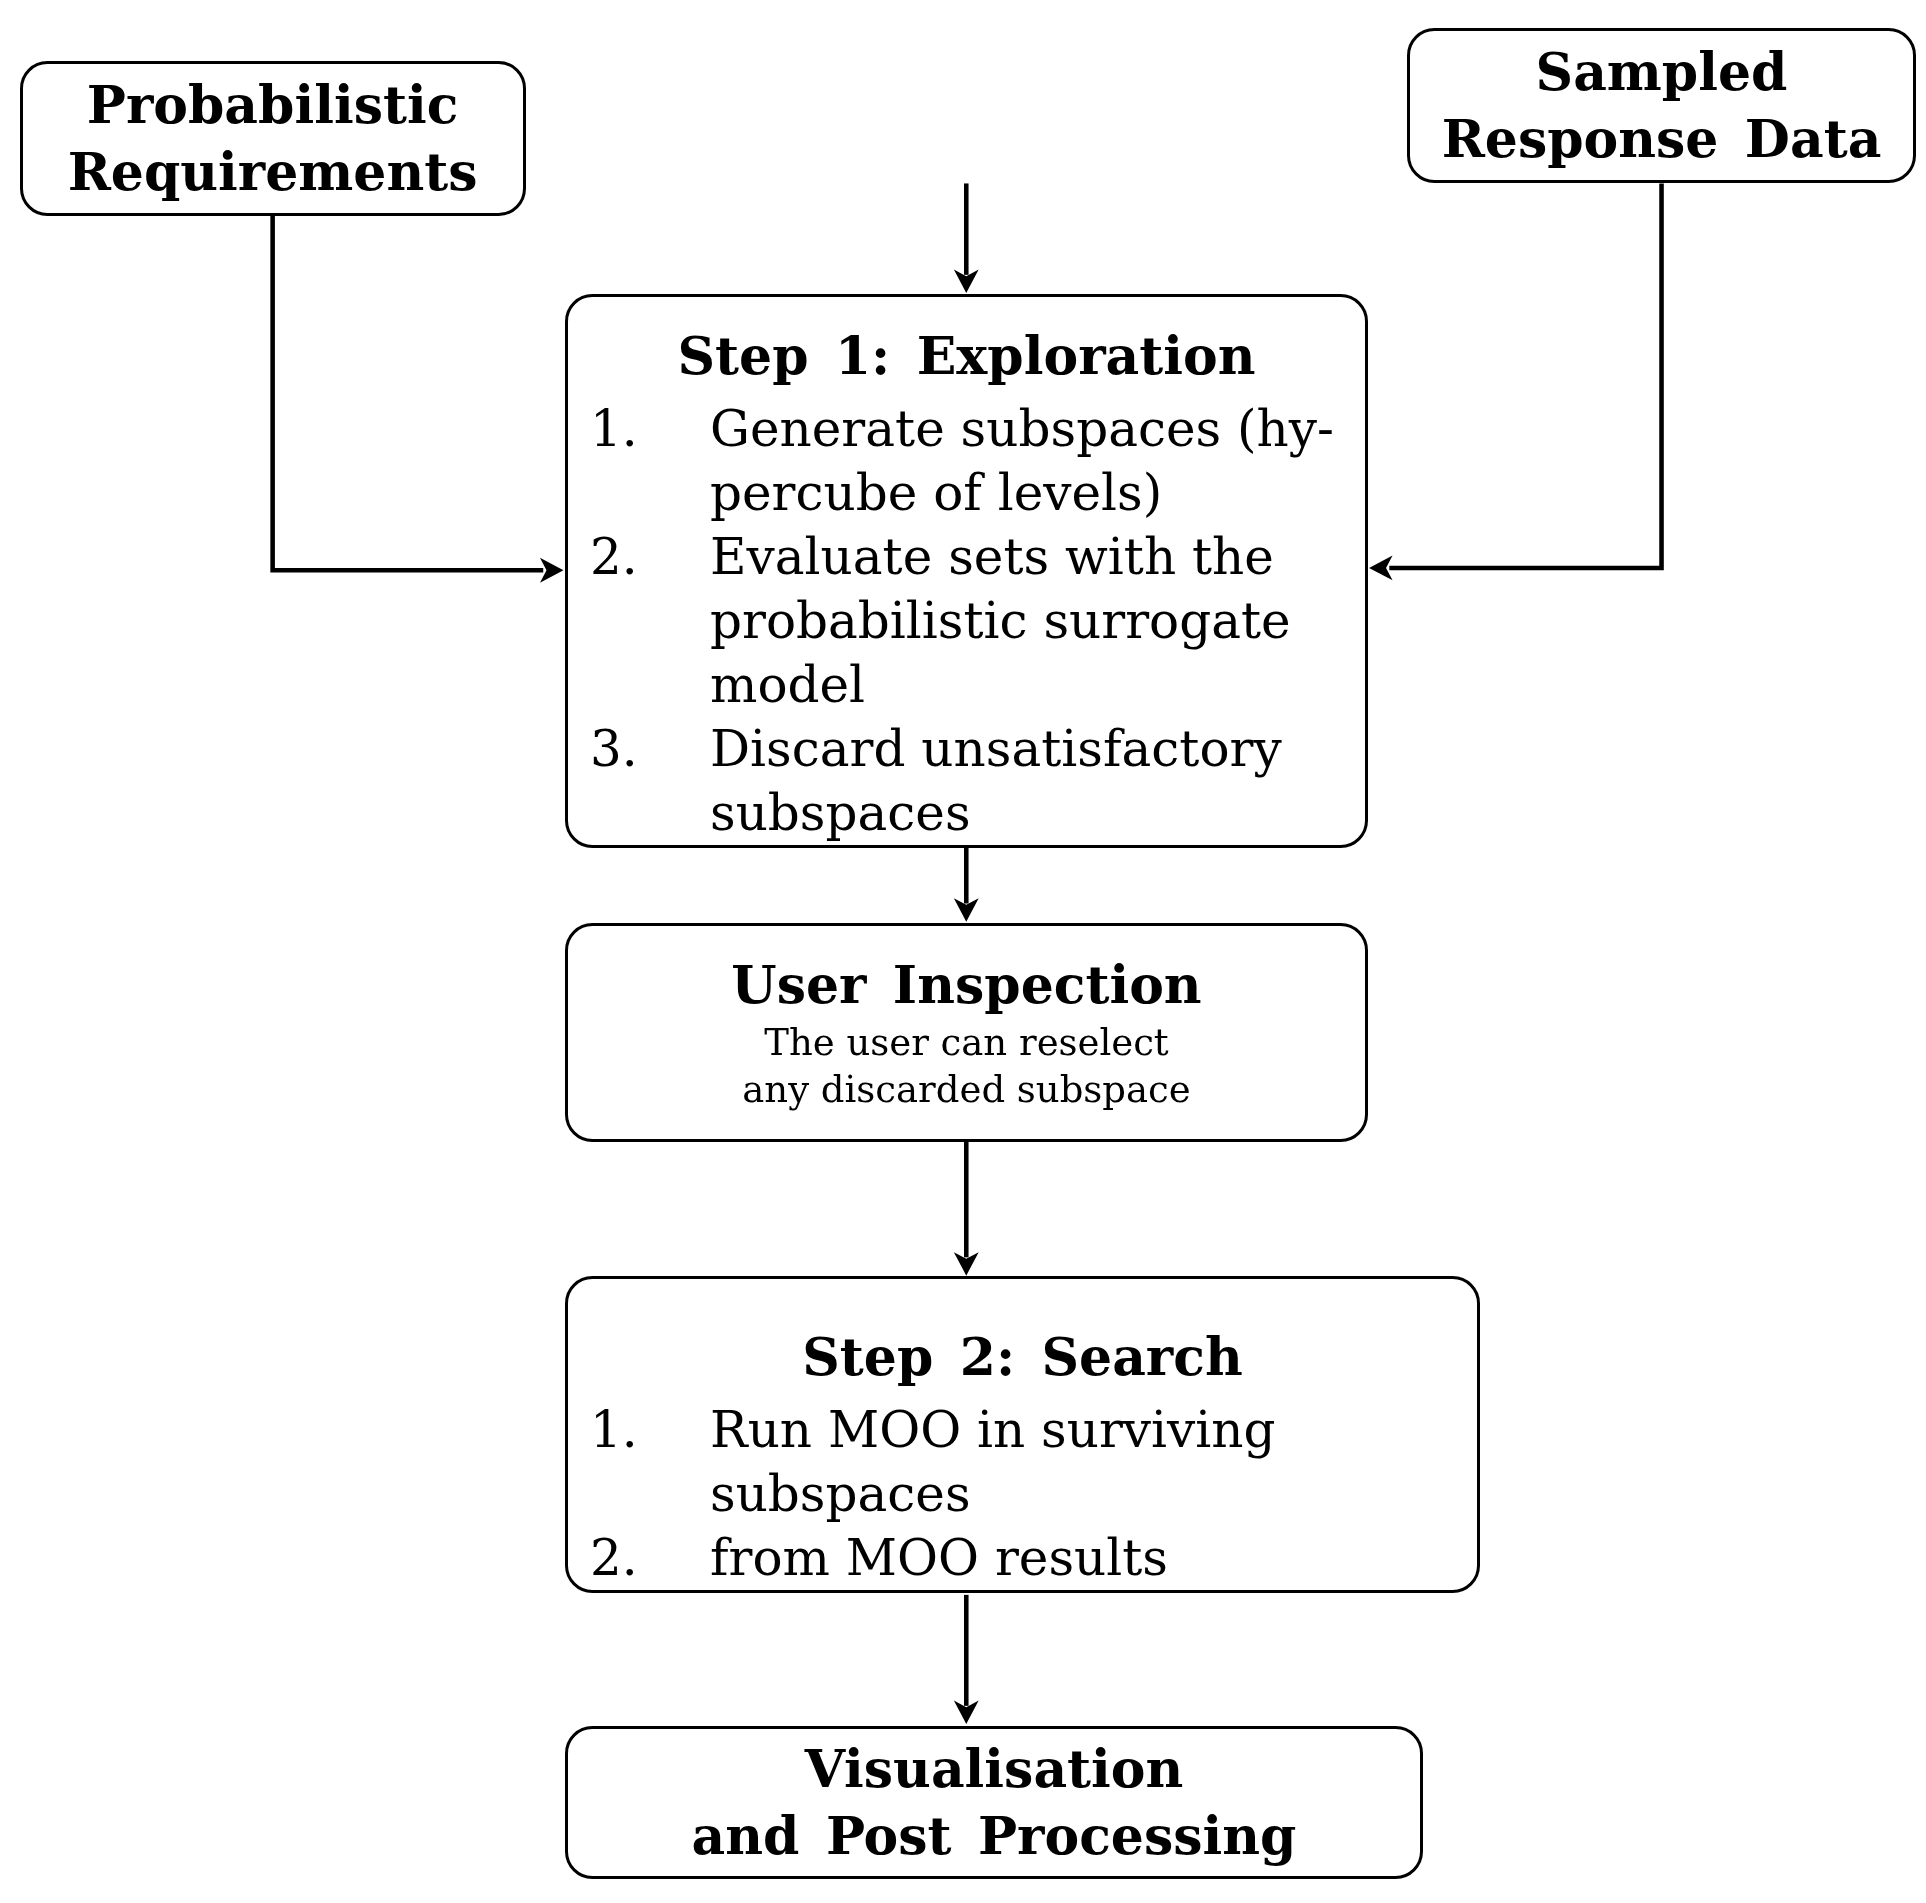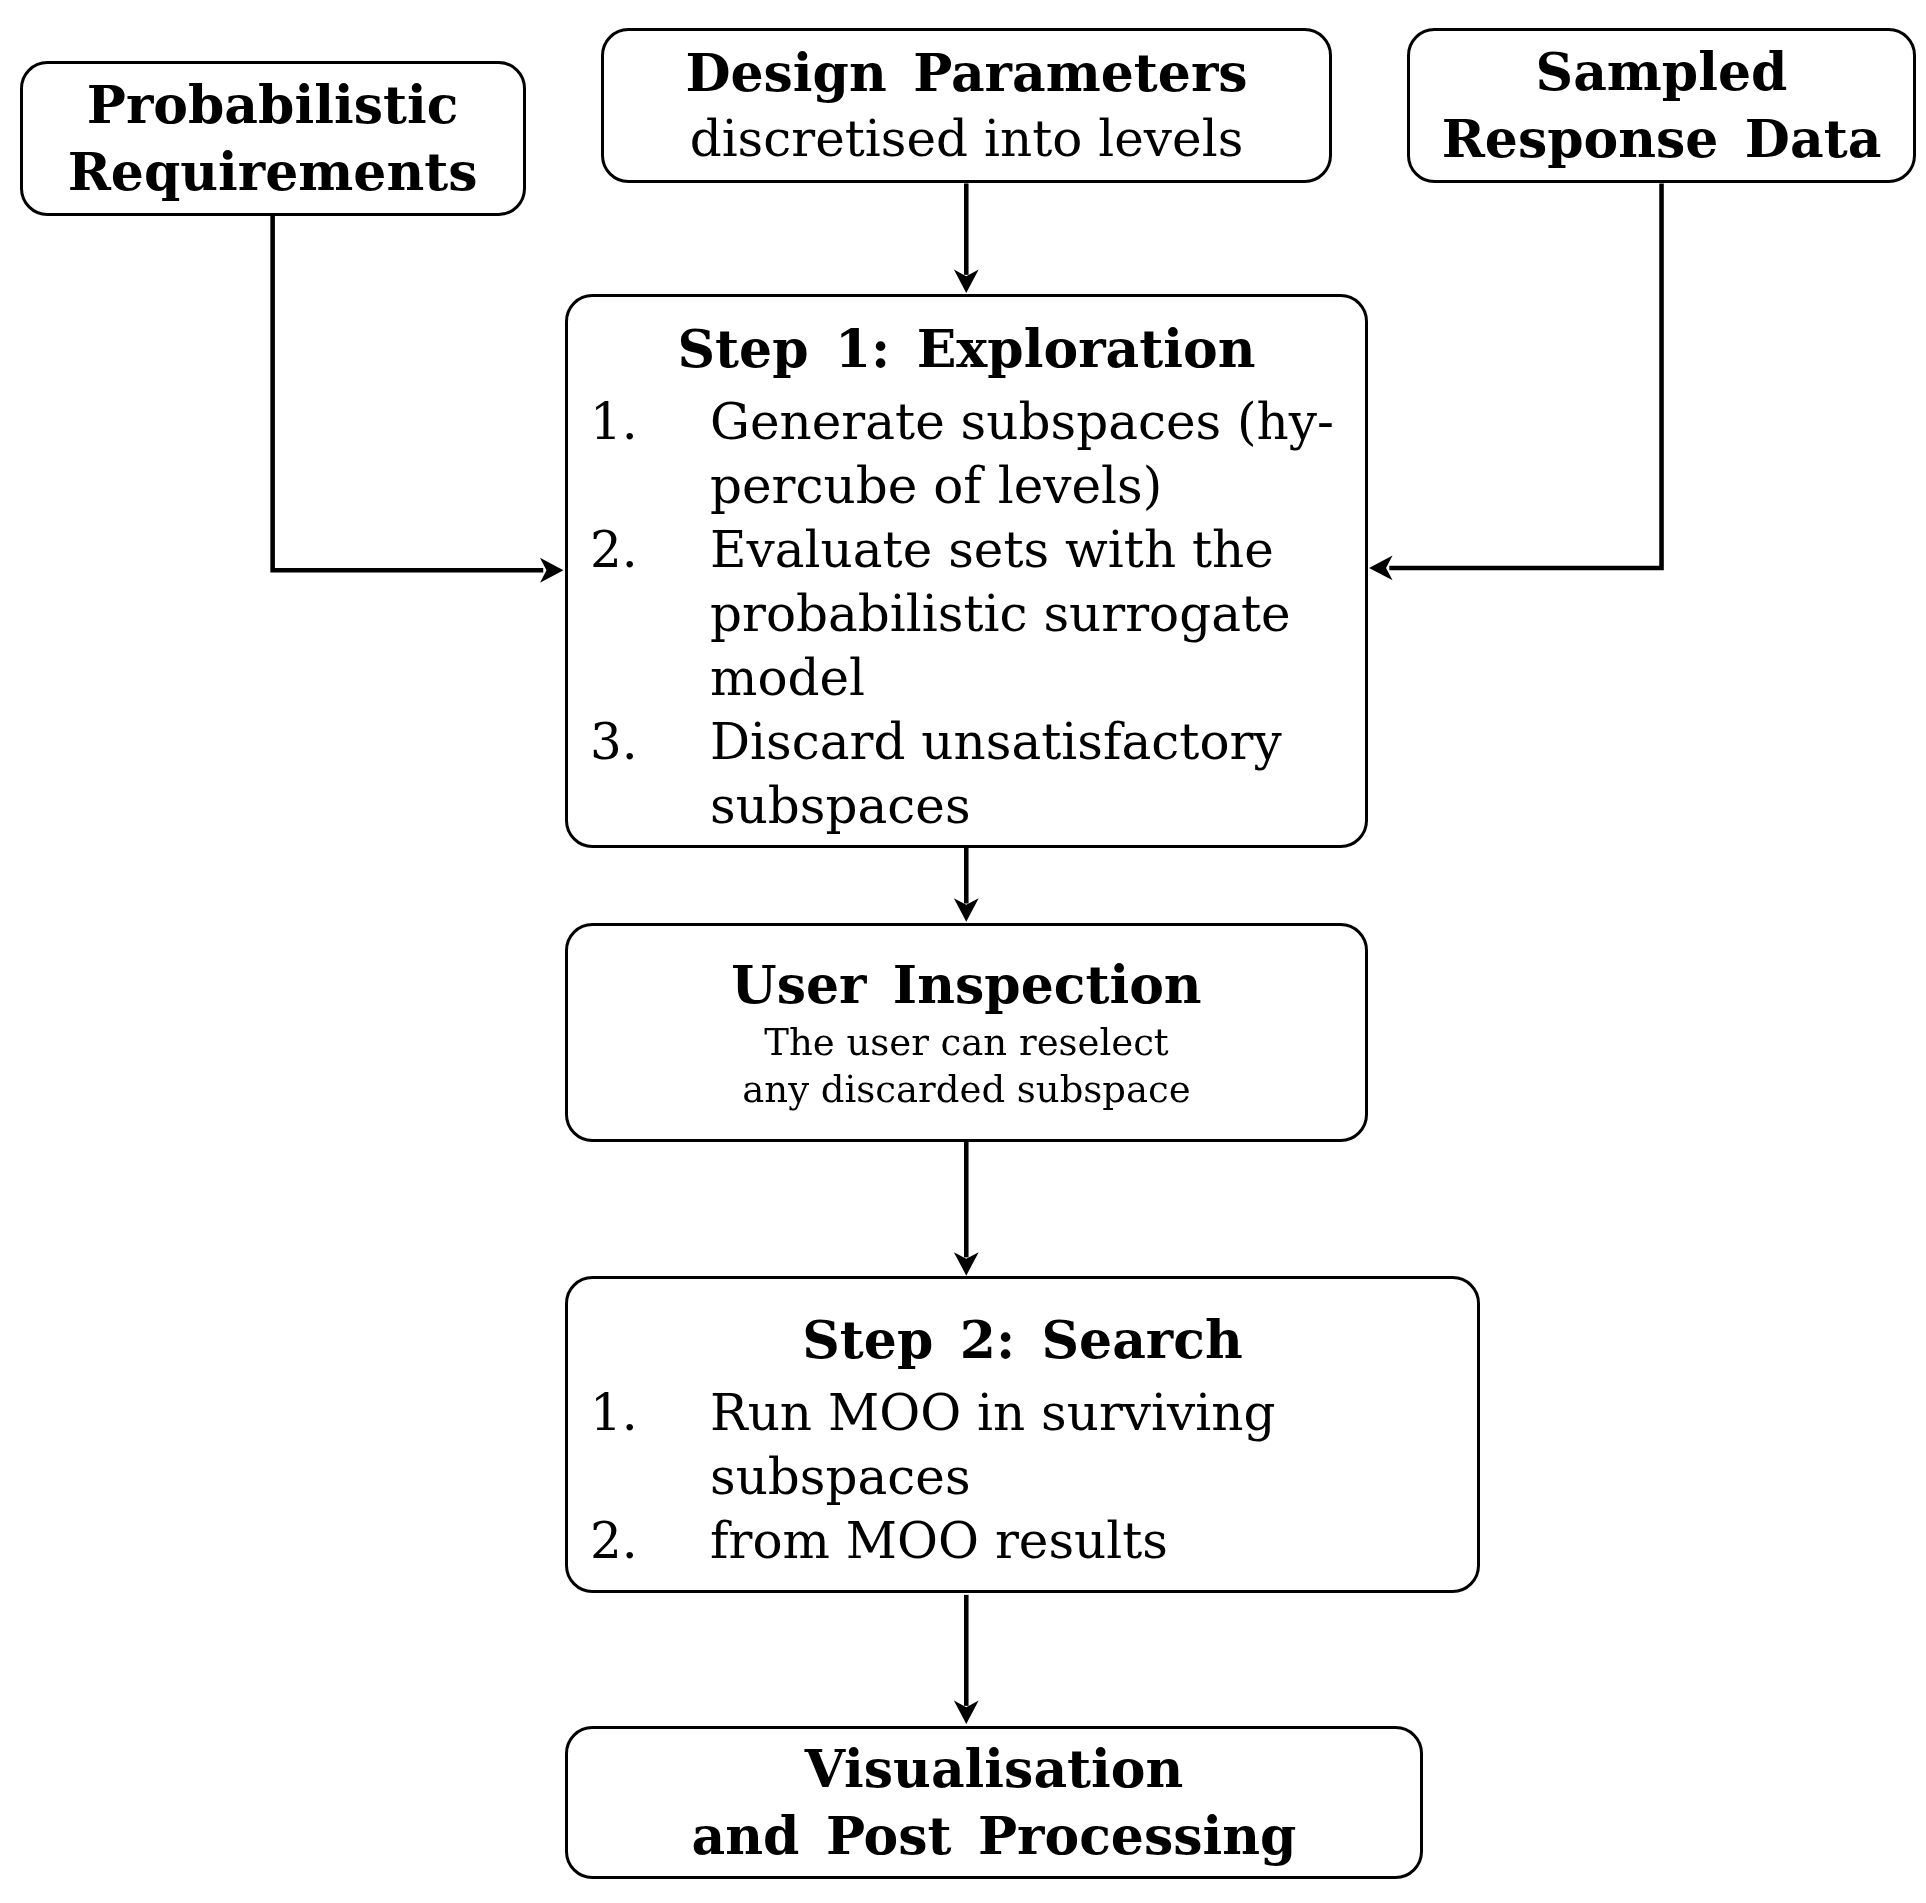--- a/index.html
+++ b/index.html
@@ -44,21 +44,21 @@
     word-spacing: 0.16em;
     white-space: nowrap;
   }
   .subtitle-line {
     font-weight: normal;
     font-size: 50px;
     line-height: 1.28;
     white-space: nowrap;
   }
   .step-box {
-    justify-content: center;
+    justify-content: flex-end;
     padding-top: 10.4px;
   }
   .step-heading {
     font-weight: bold;
     font-size: 52px;
     line-height: 1.3;
     word-spacing: 0.16em;
     text-align: center;
     white-space: nowrap;
     margin-bottom: 7.8px;
@@ -111,24 +111,20 @@
 
     <path d="M 1480 2443 L 1480 2613" fill="none" stroke="#000000" stroke-width="7"></path>
     <path d="M 1480 2641 L 1461 2605 L 1480 2615 L 1499 2605 Z" fill="#000000"></path>
   </svg>
 
   <div class="box centered" style="left:19.6px; top:28px; width:506px; height:155px;margin-top:33px;">
     <div class="title-line">Probabilistic</div>
     <div class="title-line">Requirements</div>
   </div>
 
-  <div class="box centered" style="left:601px; top:28px; width:731px; height:155px;">
-    <div class="title-line">Design Parameters</div>
-    <div class="subtitle-line">discretised into levels</div>
-  </div>
 
   <div class="box centered" style="left:1407px; top:28px; width:509px; height:155px;text-align:right;">
     <div class="title-line">Sampled</div>
     <div class="title-line">Response Data</div>
   </div>
 
   <div class="box step-box" style="left:565px; top:294px; width:803px; height:554px;">
     <div class="step-heading">Step 1: Exploration</div>
     <div class="list">
       <div class="list-item">

